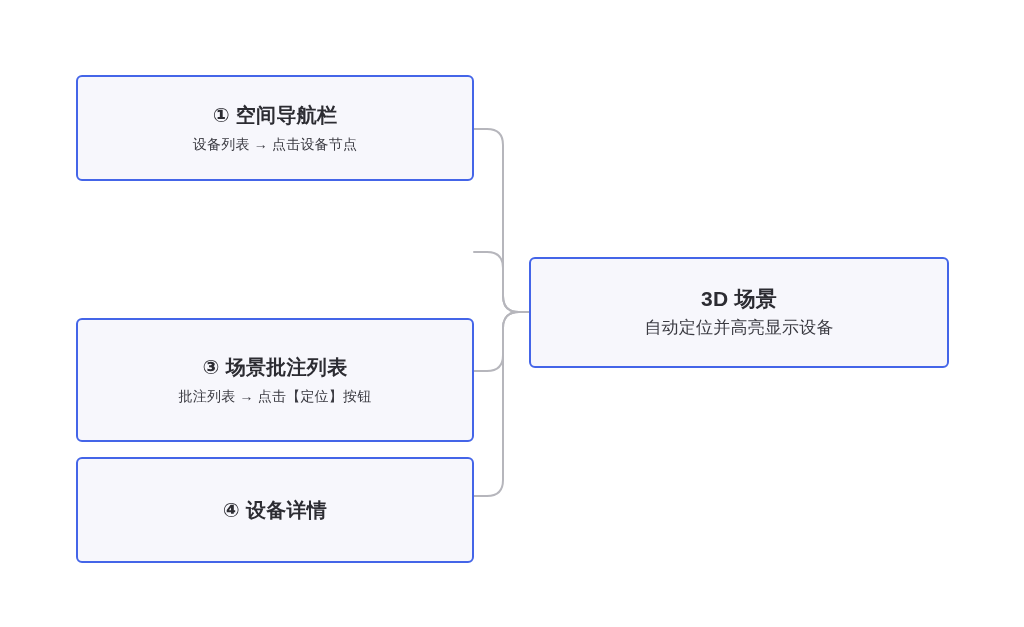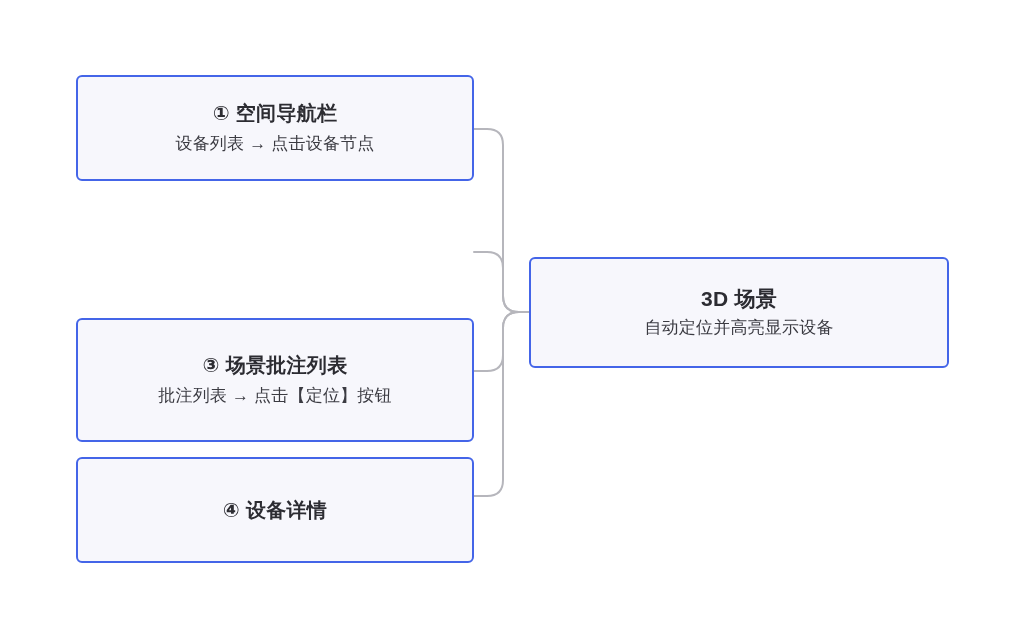--- a/index.html
+++ b/index.html
@@ -39,21 +39,21 @@
   }
   .node-title {
     font-size: 20px;
     font-weight: bold;
     color: #2c2c32;
     line-height: 1.25;
     letter-spacing: 0.3px;
     white-space: nowrap;
   }
   .node-subtitle {
-    font-size: 17px;
+    font-size: 14px;
     font-weight: normal;
     color: #3b3b42;
     line-height: 1.3;
     letter-spacing: 0.2px;
     margin-top: 7px;
     white-space: nowrap;
   }
   
   #node-1 { left: 76px;  top: 75px;  width: 398px; height: 106px; }
   #node-2 { left: 76px;  top: 199px; width: 398px; height: 105px; }

